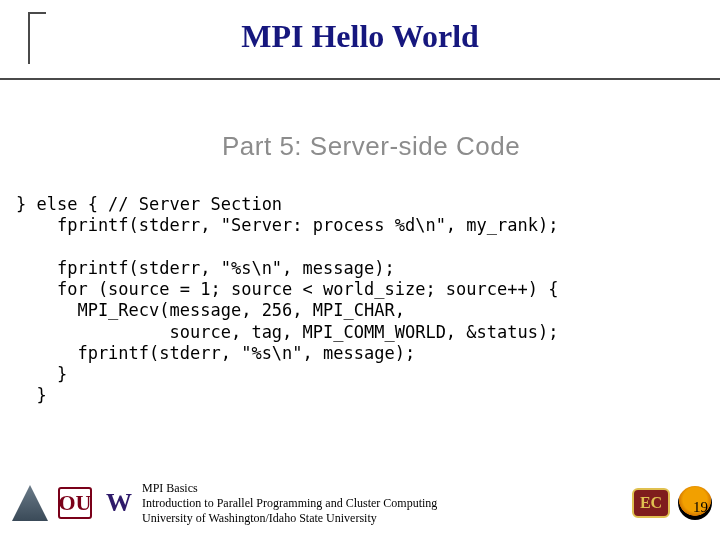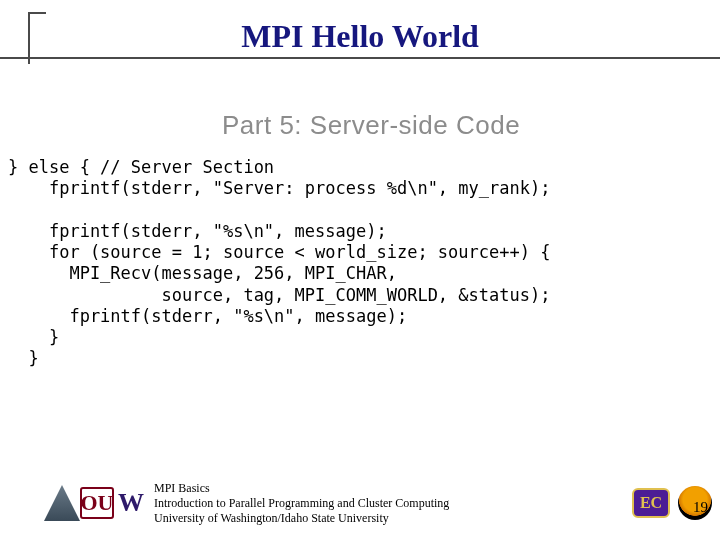--- a/index.html
+++ b/index.html
@@ -14,21 +14,21 @@
   .header-area {
     position: relative;
     padding-top: 18px;
   }
   .title {
     text-align: center;
     font-family: "Times New Roman", Times, serif;
     font-size: 32px;
     font-weight: bold;
     color: #16177e;
-    margin-bottom: 2px;
+    margin-bottom: 23px;
   }
   .hr-line {
     border: none;
     border-top: 2px solid #4a4a4a;
     margin: 0;
   }
   .corner-mark {
     position: absolute;
     top: 12px;
     left: 28px;
@@ -43,38 +43,39 @@
     color: #8c8c8c;
     font-weight: 300;
     padding: 14px 0 14px 222px;
     letter-spacing: 0.5px;
     margin-top: 37px;
   }
   .code-block {
     font-family: "Lucida Console", Consolas, monospace;
     font-size: 17px;
     line-height: 1.25;
-    padding: 2px 12px 0 8px;
+    padding: 2px 12px 0 16px;
     white-space: pre;
     color: #000;
+    margin-top: 16px;
   }
   .footer {
     position: absolute;
     bottom: 8px;
     left: 0;
     right: 0;
     height: 58px;
     display: flex;
     align-items: center;
   }
   .logos {
     display: flex;
+    gap: 10px;
     align-items: center;
     padding-left: 12px;
-    margin-left: 32px;
   }
   .logo {
     width: 36px;
     height: 36px;
     display: flex;
     align-items: center;
     justify-content: center;
     font-weight: bold;
   }
   .logo-tri {
@@ -108,21 +109,21 @@
     color: #000;
     padding: 0 6px;
   }
   .logos-right {
     display: flex;
     gap: 8px;
     align-items: center;
     padding-right: 8px;
   }
   .logo-ec {
-    background: #4c1d95;
+    background: #7f1d1d;
     color: #e0c050;
     font-family: Georgia, serif;
     font-weight: bold;
     font-size: 16px;
     width: 38px;
     height: 30px;
     display: flex;
     align-items: center;
     justify-content: center;
     border: 2px solid #e0c050;

